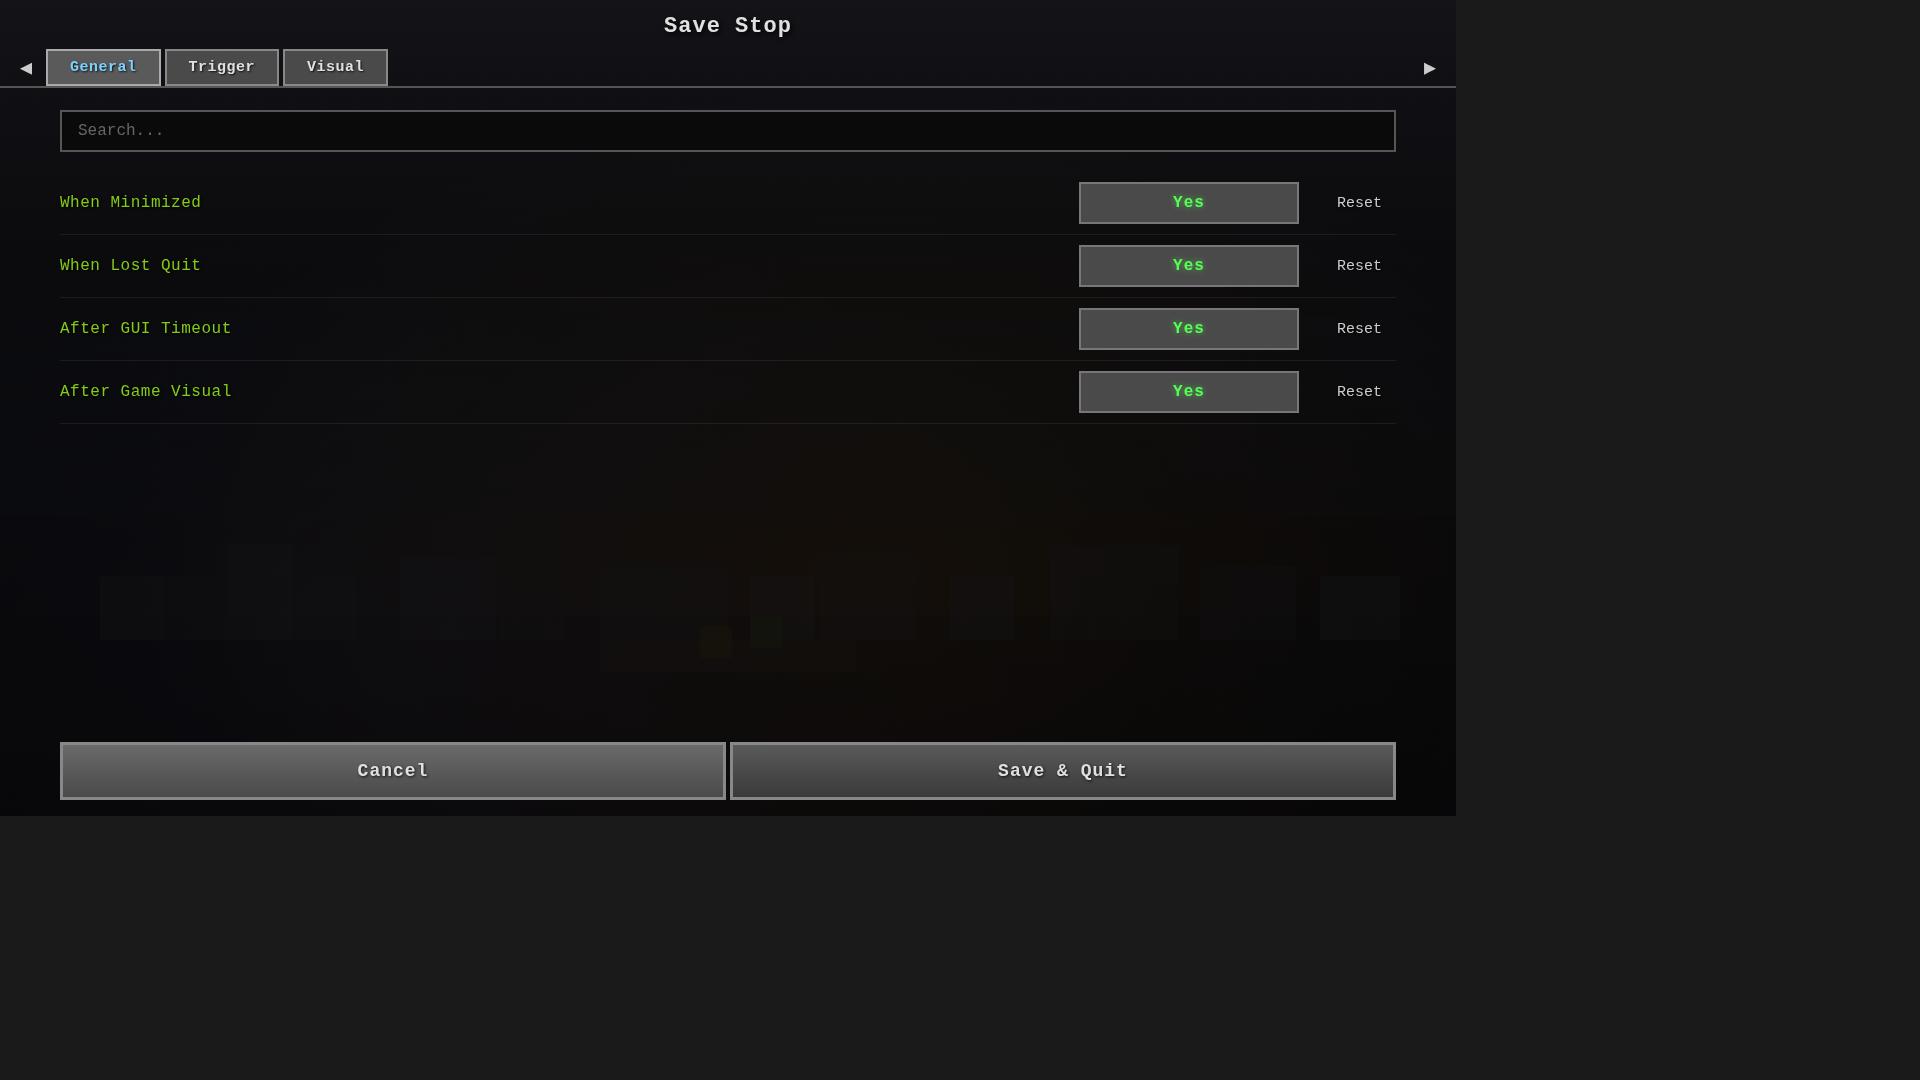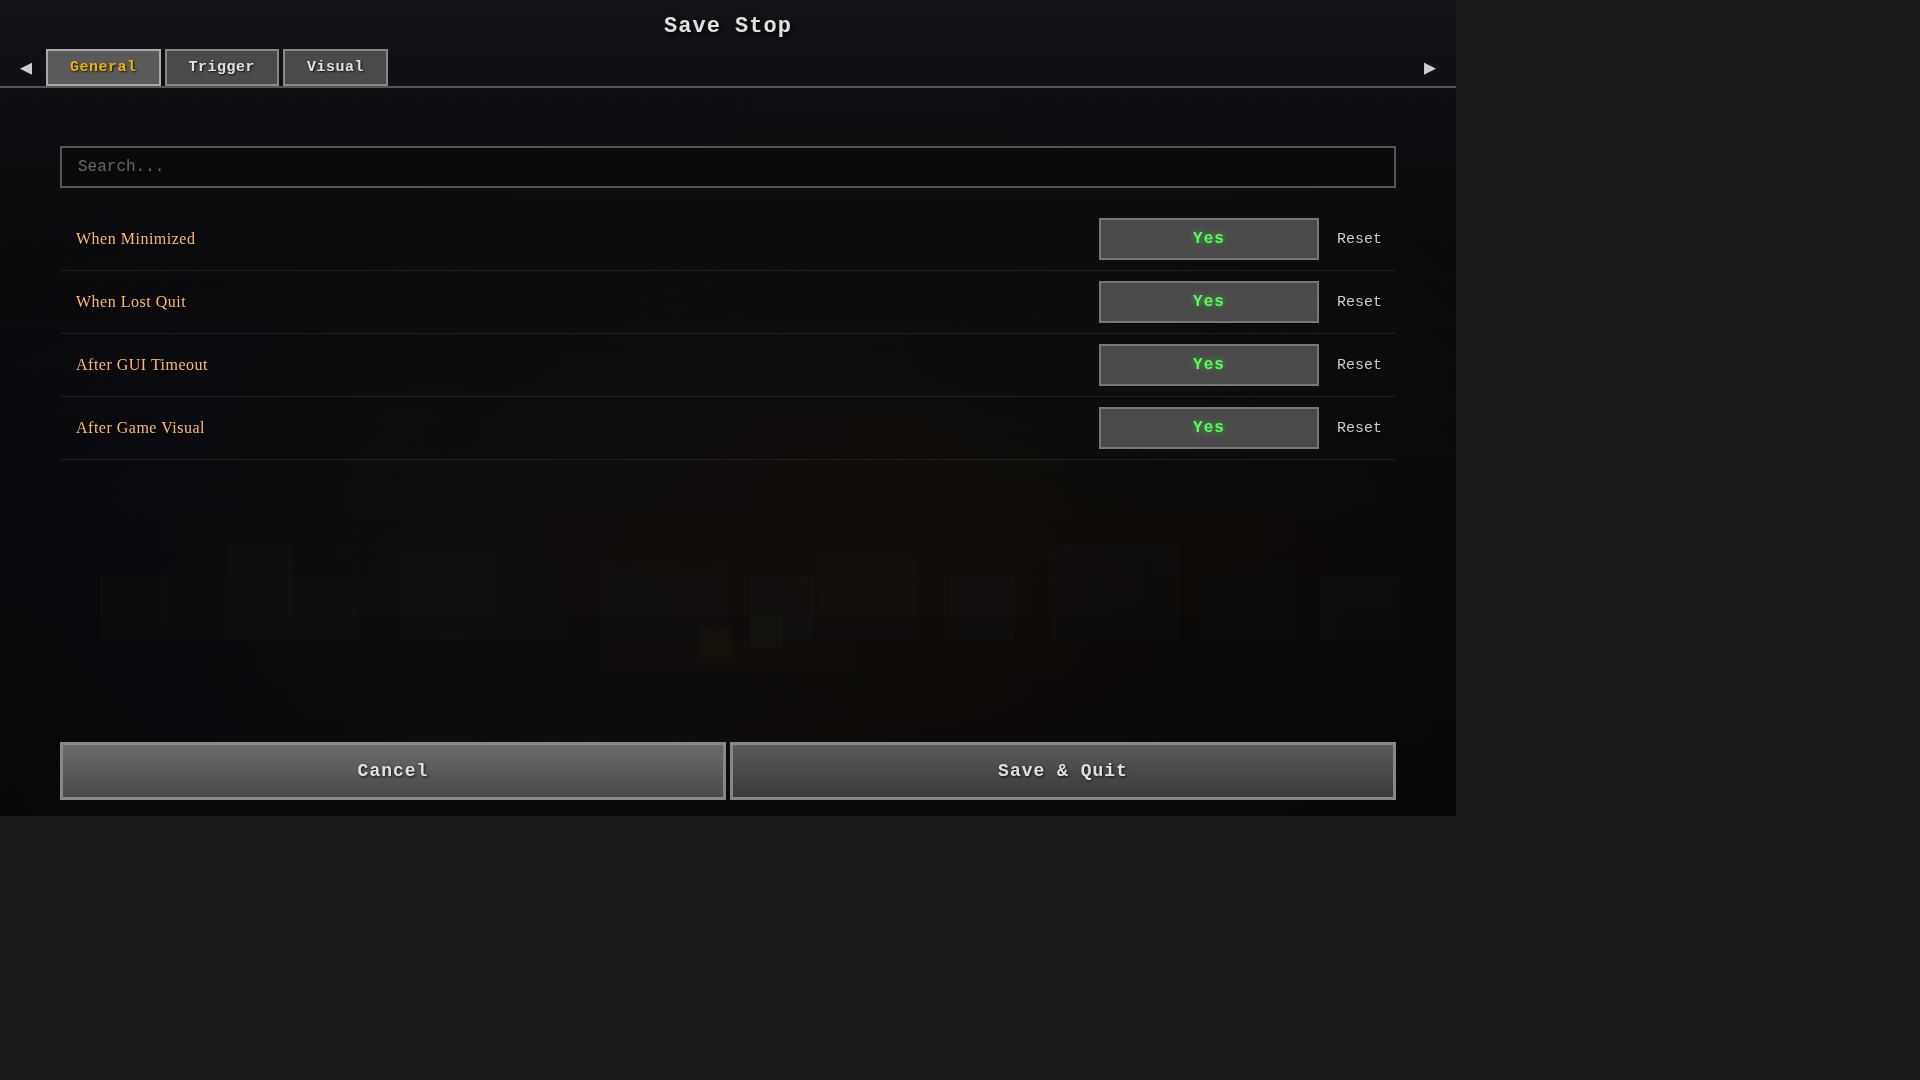--- a/index.html
+++ b/index.html
@@ -90,37 +90,36 @@
       border: 2px solid #888;
       background: #4a4a4a;
       color: #e0e0e0;
       letter-spacing: 0.5px;
       text-shadow: 1px 1px 2px rgba(0,0,0,0.8);
     }
 
     .tab-btn.active {
       background: #5a5a5a;
       border-color: #aaa;
-      color: #eab308;
+      color: #7dd3fc;
     }
 
     
     .content-area {
       width: 100%;
       padding: 16px 60px;
       display: flex;
       flex-direction: column;
       gap: 0;
     }
 
     
     .search-container {
       width: 100%;
       margin-bottom: 20px;
-      margin-top: 36px;
     }
 
     .search-input {
       width: 100%;
       padding: 10px 16px;
       font-family: 'Courier New', monospace;
       font-size: 16px;
       background: #0a0a0a;
       border: 2px solid #555;
       color: #ccc;
@@ -134,32 +133,31 @@
     
     .setting-row {
       display: flex;
       align-items: center;
       justify-content: space-between;
       padding: 10px 0;
       border-bottom: 1px solid rgba(100,100,100,0.2);
     }
 
     .setting-label {
-      color: #fdba74;
+      color: #84cc16;
       font-size: 16px;
-      font-family: Liberation Serif, serif;
+      font-family: Liberation Mono, monospace;
       text-shadow: 1px 1px 3px rgba(0,0,0,0.9);
       letter-spacing: 0.5px;
-      margin-left: 16px;
     }
 
     .setting-controls {
       display: flex;
       align-items: center;
-      gap: 4px;
+      gap: 24px;
     }
 
     .yes-btn {
       width: 220px;
       padding: 10px 0;
       text-align: center;
       background: #4a4a4a;
       border: 2px solid #777;
       color: #55ff55;
       font-family: 'Courier New', monospace;

